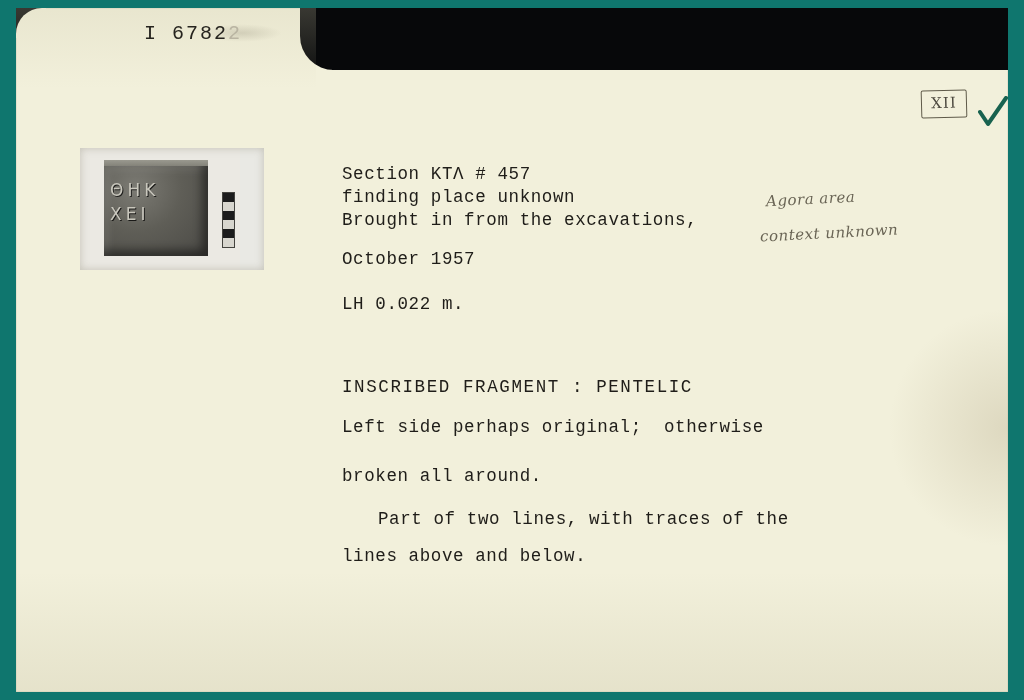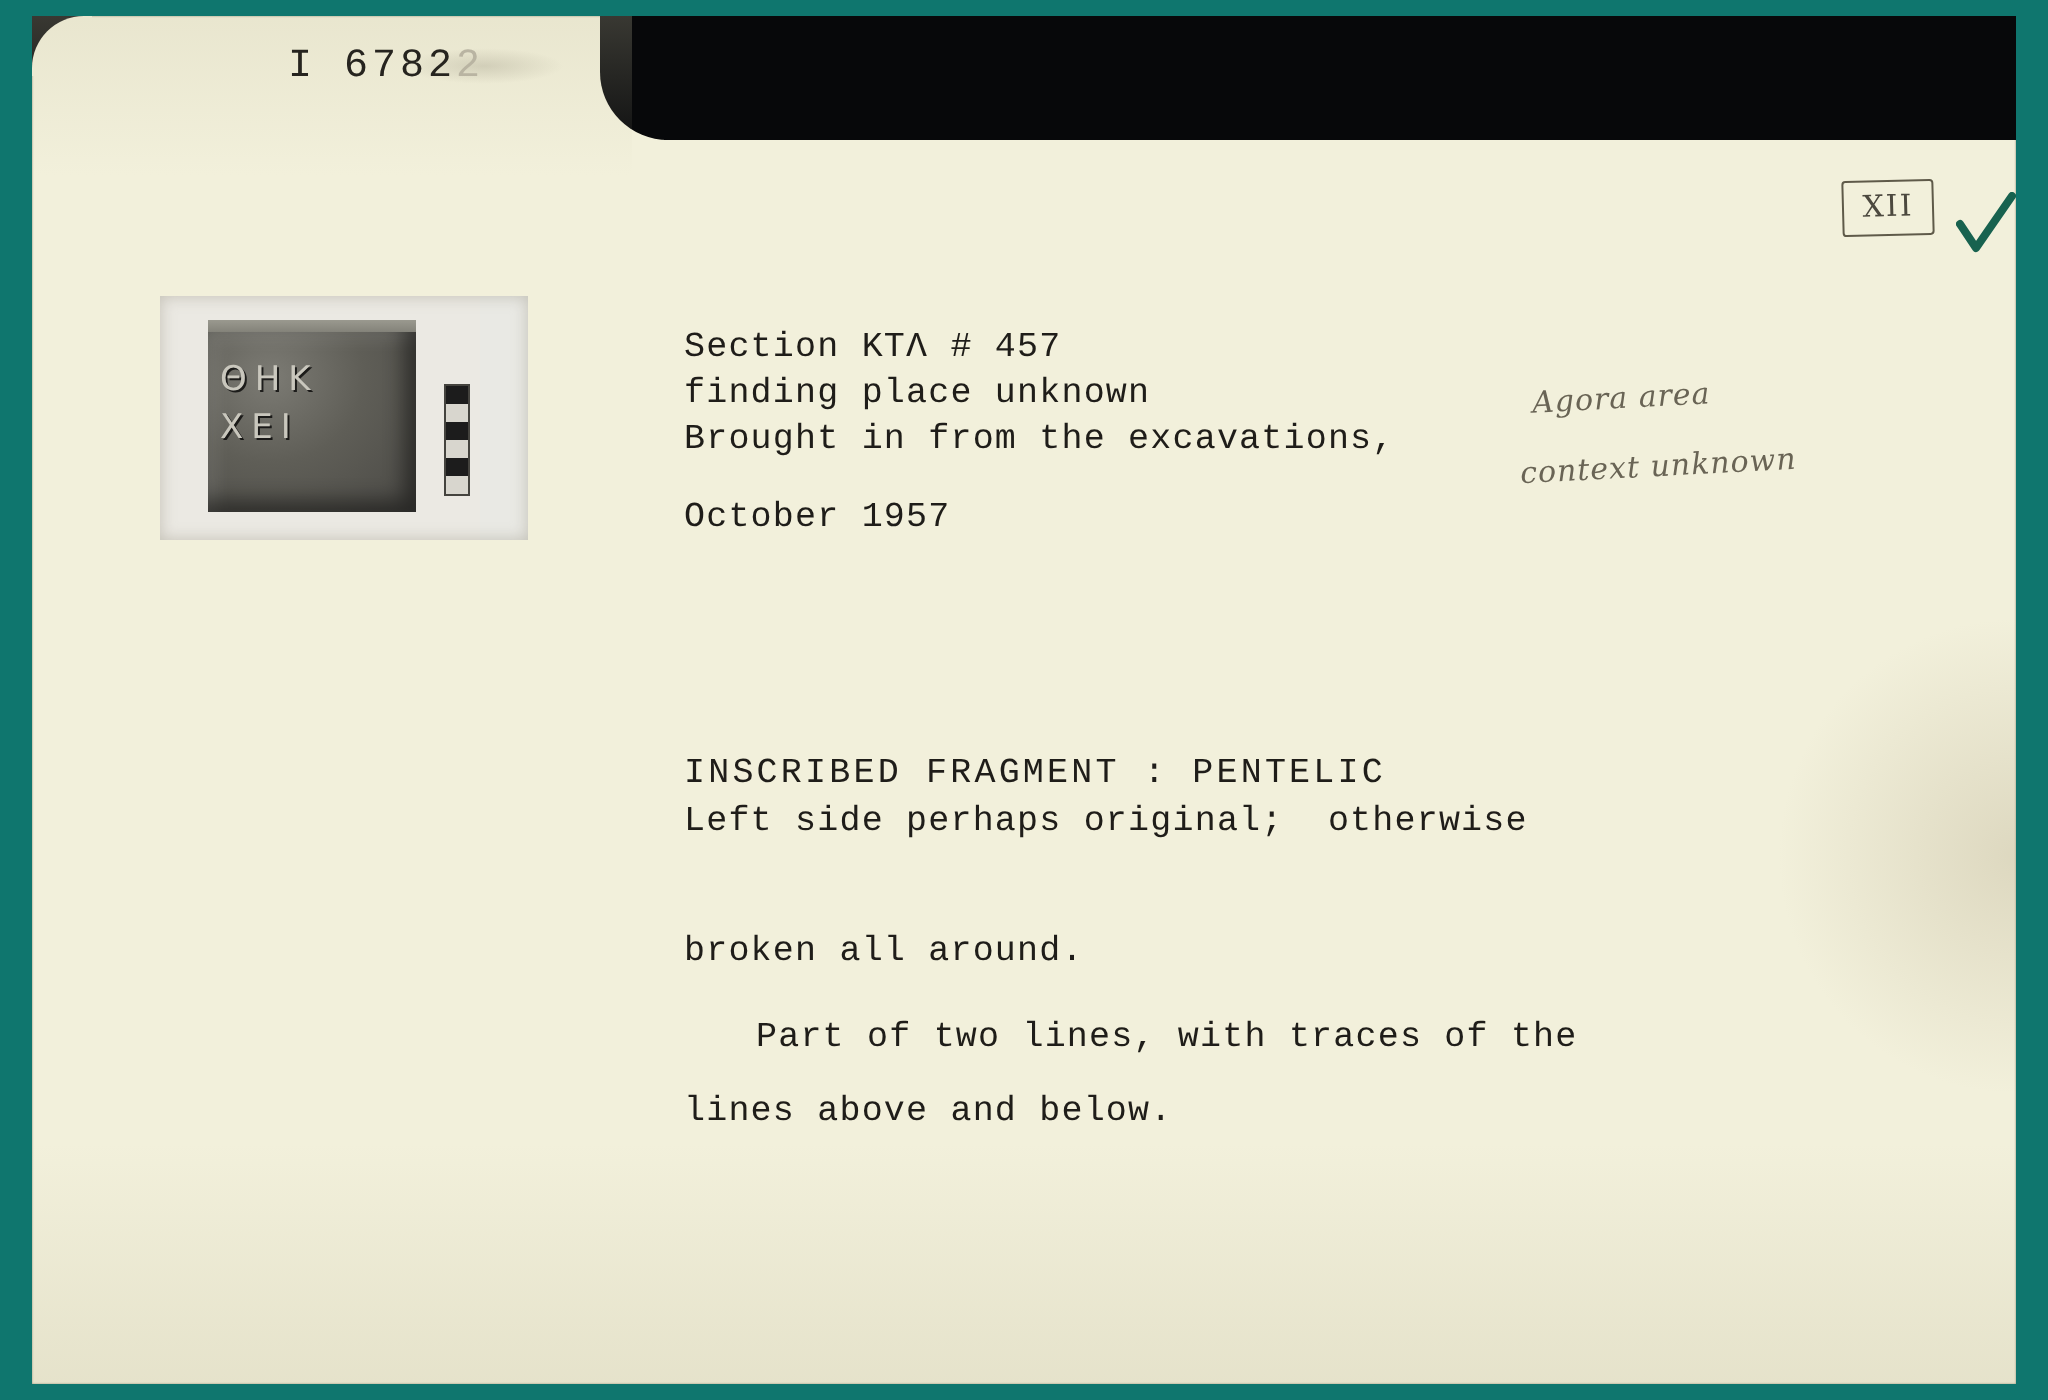--- a/index.html
+++ b/index.html
@@ -192,21 +192,21 @@
   .block {
     position: absolute;
     white-space: pre;
     line-height: 23px;
   }
   #b-section   { left: 0;  top: 155px; }
   #b-date      { left: 0;  top: 240px; }
   #b-dims      { left: 0;  top: 285px; }
   #b-heading   { left: 0;  top: 368px; letter-spacing: 1.6px; }
   .para-line   { left: 0; }
-  #p1 { top: 392px; }
+  #p1 { top: 408px; }
   #p2 { top: 457px; }
   #p3 { top: 500px; margin-left: 36px; }
   #p4 { top: 537px; }
 
   
   .hand {
     position: absolute;
     font-family: "DejaVu Serif", serif;
     font-style: italic;
     color: #4c4638;
@@ -294,21 +294,21 @@
         <div class="photo-edge-shadow"></div>
       </div>
     </div>
 
     <div class="typed">
 
       <div class="block" id="b-section"><div>Section KTΛ # 457</div><div>finding place unknown</div><div>Brought in from the excavations,</div></div>
 
       <div class="block" id="b-date">October 1957</div>
 
-      <div class="block" id="b-dims"></div>
+      <div class="block" id="b-dims"><div>LH 0.022 m.</div></div>
 
       <div class="block" id="b-heading">INSCRIBED FRAGMENT : PENTELIC</div>
 
       <div class="block para-line" id="p1">Left side perhaps original;  otherwise</div>
       <div class="block para-line" id="p2">broken all around.</div>
       <div class="block para-line" id="p3">Part of two lines, with traces of the</div>
       <div class="block para-line" id="p4">lines above and below.</div>
 
     </div>
 

